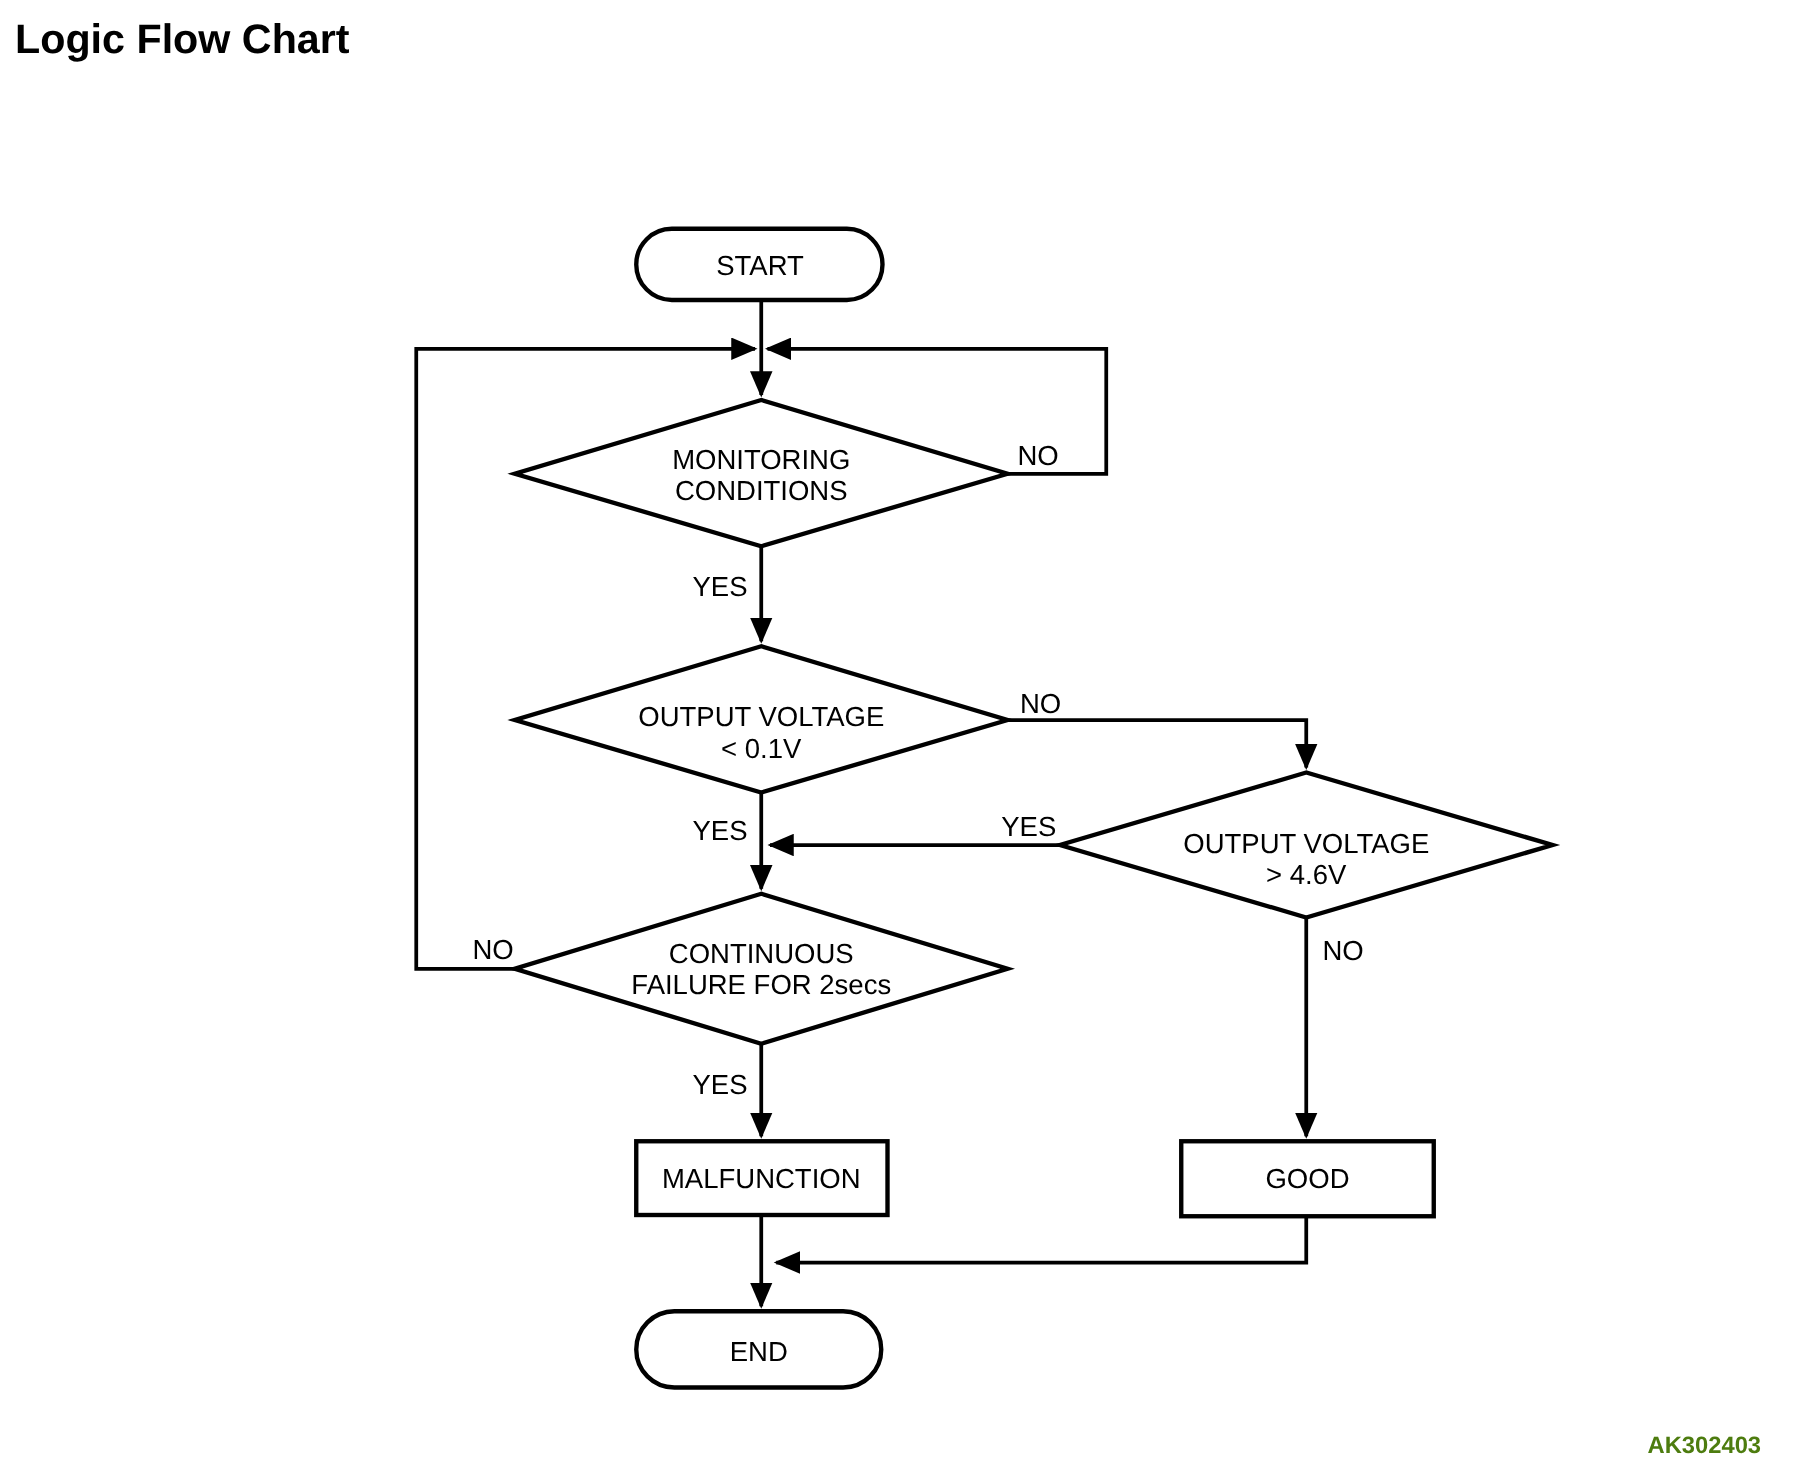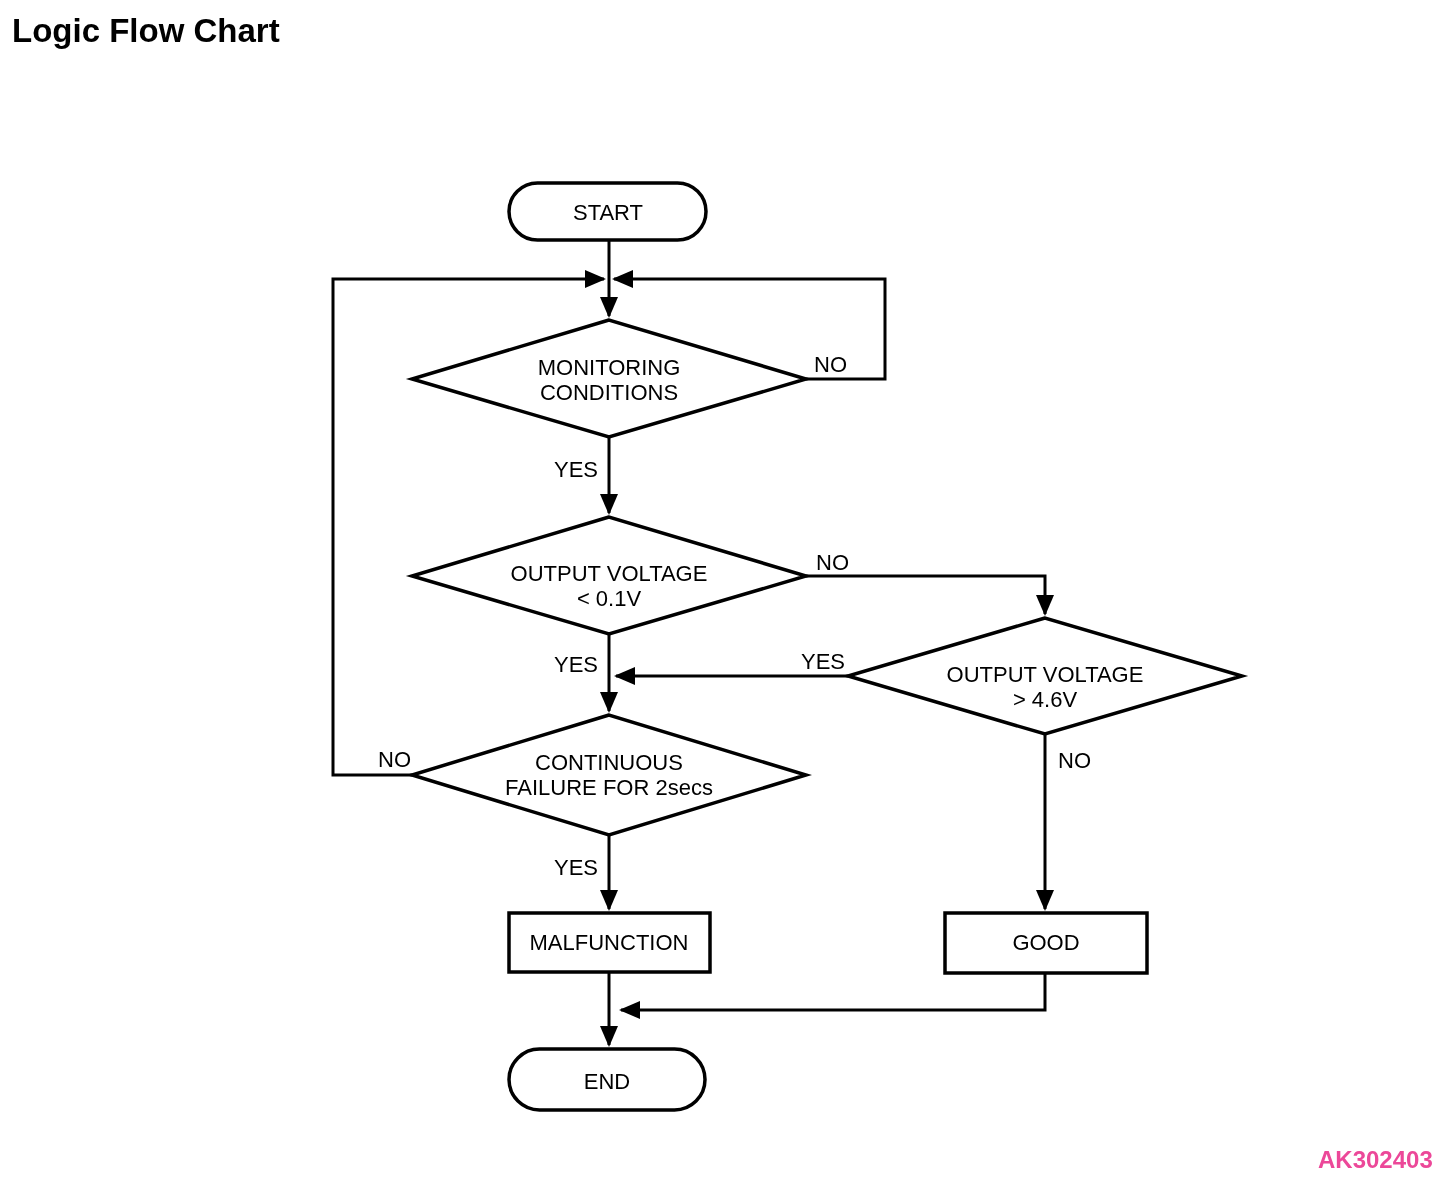--- a/index.html
+++ b/index.html
@@ -23,23 +23,23 @@
     margin: 0;
     font-size: 33px;
     font-weight: bold;
     letter-spacing: 0px;
     color: #000000;
   }
   .figure-code {
     position: absolute;
     left: 1318px;
     top: 1146px;
-    font-size: 24px;
+    font-size: 19px;
     font-weight: bold;
-    color: #ec4899;
+    color: #4d7c0f;
   }
   svg.flowchart {
     position: absolute;
     left: 0;
     top: 0;
   }
   .shape {
     fill: #ffffff;
     stroke: #000000;
     stroke-width: 3.5;

